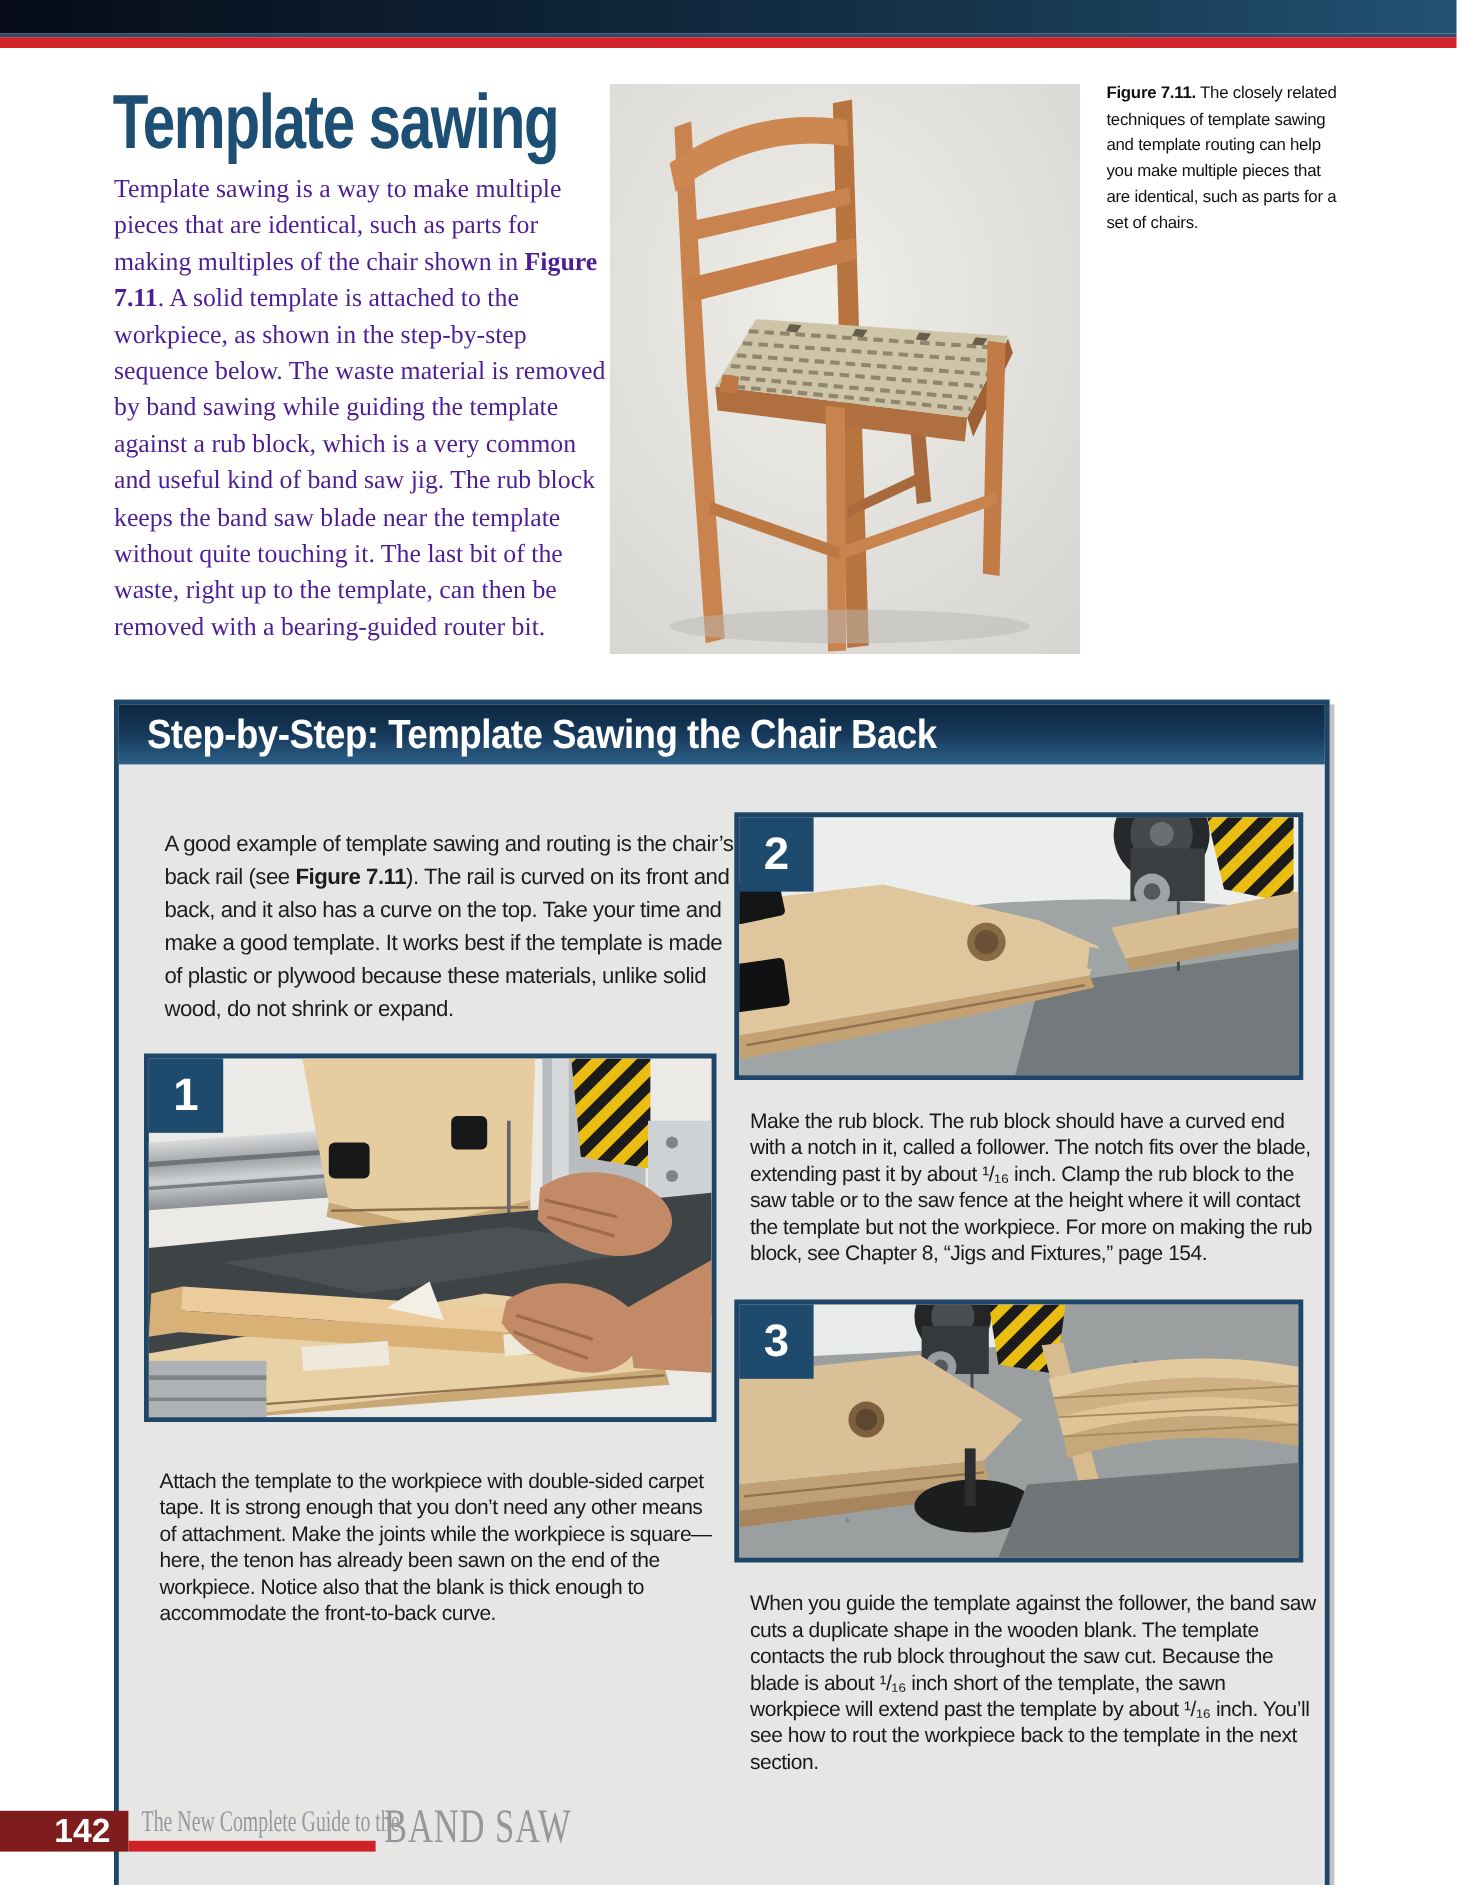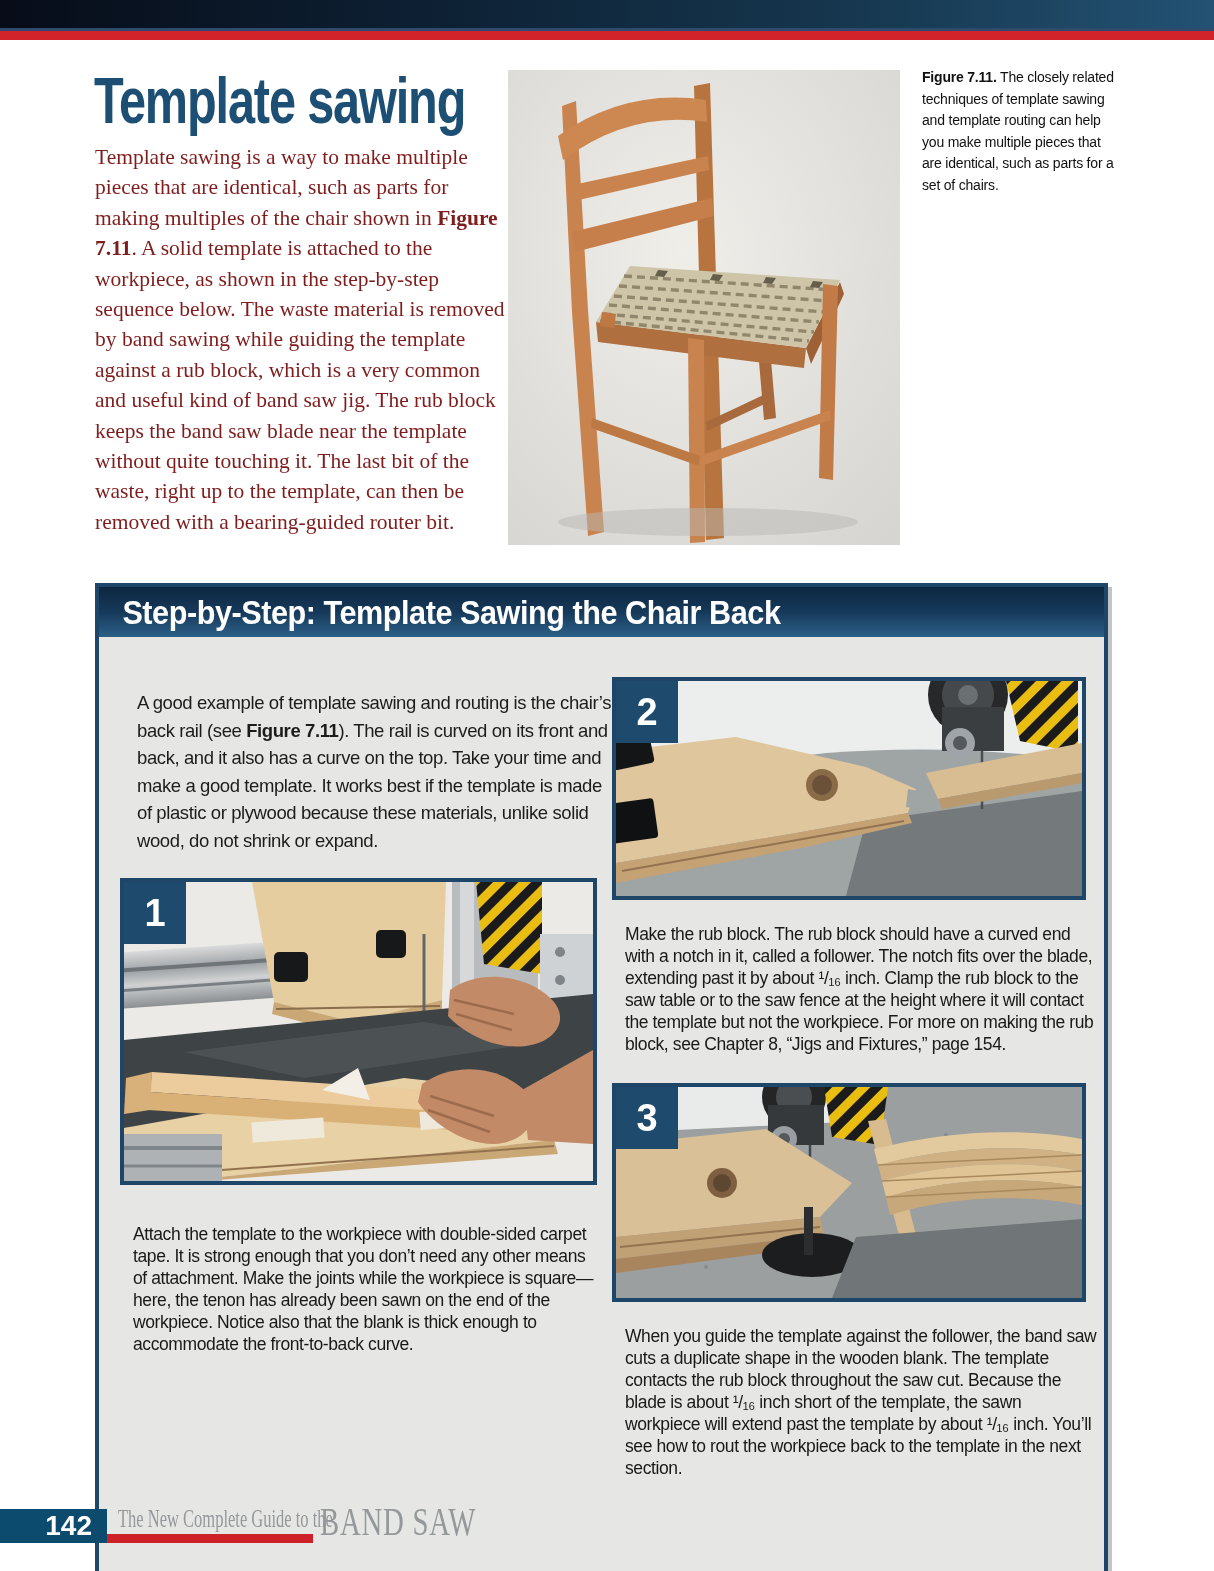--- a/index.html
+++ b/index.html
@@ -10,21 +10,21 @@
   .topbar{position:absolute;left:0;top:0;width:1214px;height:28px;
           background:linear-gradient(90deg,#070c18 0%,#0d2033 35%,#16374f 70%,#235273 100%);}
   .topbar-line{position:absolute;left:0;top:28px;width:1214px;height:3px;background:#2e4a6e;}
   .topstripe{position:absolute;left:0;top:31px;width:1214px;height:9px;background:#d2222a;}
 
   
   .title{position:absolute;left:94px;top:64px;margin:0;font-size:64px;font-weight:bold;
          color:#1d4e74;letter-spacing:-1.5px;white-space:nowrap;
          transform:scaleX(0.76);transform-origin:left top;}
   .lede{position:absolute;left:95px;top:142px;width:412px;margin:0;
-        font-family:"Liberation Serif",serif;font-size:21.5px;line-height:30.4px;color:#7f1d1d;}
+        font-family:"Liberation Serif",serif;font-size:21.5px;line-height:30.4px;color:#4c1d95;}
   .lede b{font-weight:bold;}
 
   
   .chair{position:absolute;left:508px;top:70px;width:392px;height:475px;margin:0;}
   .chair svg{display:block;width:100%;height:100%;}
 
   
   .figcap{position:absolute;left:922px;top:67px;width:192px;
           font-size:14px;line-height:21.6px;letter-spacing:-0.2px;color:#101010;}
   .figcap b{font-weight:bold;}
@@ -52,21 +52,21 @@
          color:#ffffff;font-size:38px;font-weight:bold;
          display:flex;align-items:center;justify-content:center;}
 
   .caption{position:absolute;margin:12px;font-size:17.5px;line-height:22px;
            letter-spacing:-0.4px;color:#191919;}
   .cap1{left:22px;top:624px;width:470px;}
   .cap2{left:514px;top:324px;width:474px;}
   .cap3{left:514px;top:726px;width:474px;}
 
   
-  .pagenum-block{position:absolute;left:0;top:1509px;width:107px;height:34px;background:#0c4a6e;
+  .pagenum-block{position:absolute;left:0;top:1509px;width:107px;height:34px;background:#7f1d1d;
                  box-sizing:border-box;display:flex;align-items:center;justify-content:flex-end;
                  padding-right:15px;color:#ffffff;font-size:28px;font-weight:bold;}
   .footer-rule{position:absolute;left:107px;top:1534px;width:206px;height:9px;background:#cd2127;}
   .series{position:absolute;left:118px;top:1505px;font-family:"Liberation Serif",serif;
           font-size:25px;color:#95989b;white-space:nowrap;
           transform:scaleX(0.66);transform-origin:left top;}
   .book{position:absolute;left:320px;top:1498px;font-family:"Liberation Serif",serif;
         font-size:40px;color:#95989b;letter-spacing:1px;white-space:nowrap;
         transform:scaleX(0.72);transform-origin:left top;}
 </style>

